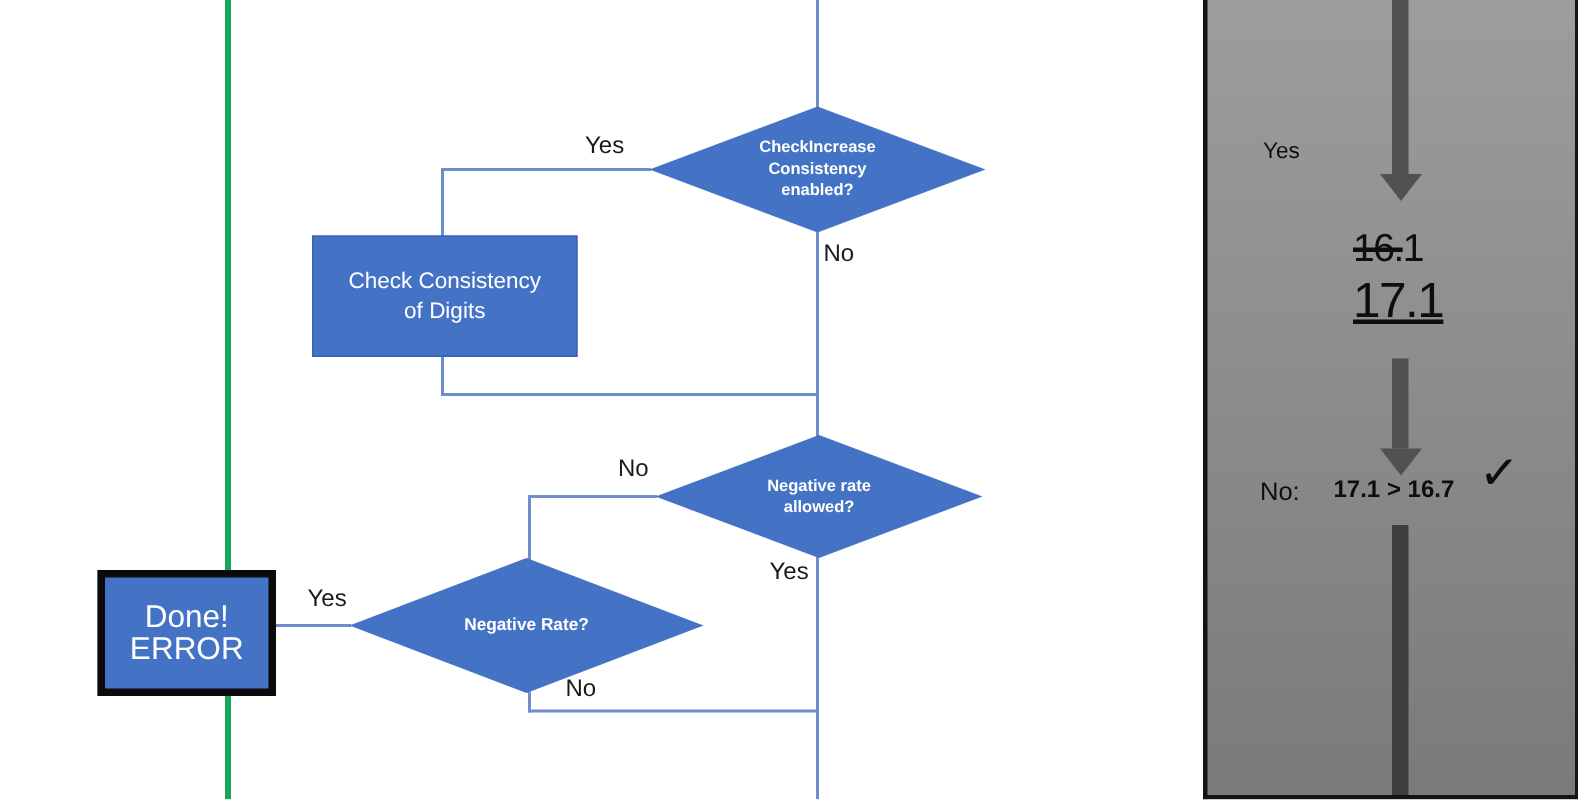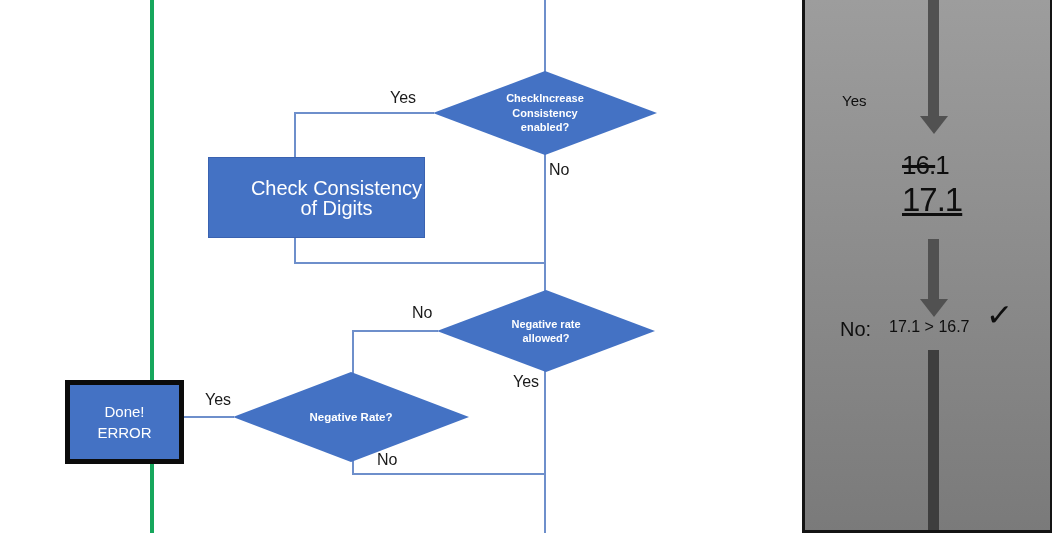--- a/index.html
+++ b/index.html
@@ -17,45 +17,45 @@
   .diamond{
     position:absolute;display:flex;align-items:center;justify-content:center;
     background:#4472C4;color:#fff;text-align:center;z-index:2;
     clip-path:polygon(50% 0,100% 50%,50% 100%,0 50%);
     font-size:11px;line-height:14.5px;font-weight:600;
   }
   
   .proc{
     position:absolute;display:flex;flex-direction:column;align-items:center;justify-content:center;
     background:#4472C4;border:1px solid #3A62B0;color:#fff;text-align:center;z-index:2;
-    font-size:20px;line-height:20px;padding-left:40px;
+    font-size:15px;line-height:20px;
   }
   #done-box{
     position:absolute;display:flex;flex-direction:column;align-items:center;justify-content:center;
     background:#4472C4;border:5px solid #0b0b0b;color:#fff;text-align:center;z-index:3;
-    font-size:15px;line-height:21px;
+    font-size:21px;line-height:21px;
   }
   .edge-label{position:absolute;font-size:16px;color:#1a1a1a;z-index:4;white-space:nowrap;}
   
   #panel{
     position:absolute;left:802px;top:0;width:250px;height:533px;
     background:linear-gradient(#9D9D9D,#7A7A7A);
     box-shadow:inset 3px 0 0 #141414, inset -2px 0 0 #141414, inset 0 -3px 0 #141414;
     z-index:2;color:#0e0e0e;
   }
   .shaft{position:absolute;width:11px;left:126px;background:#515151;}
   .ahead{position:absolute;left:118px;width:0;height:0;
     border-left:14px solid transparent;border-right:14px solid transparent;border-top:18px solid #515151;}
   #panel-yes{position:absolute;left:40px;top:92px;font-size:15px;}
   #panel-annot{position:absolute;left:2px;top:165px;width:88px;text-align:center;font-size:15.5px;line-height:22px;white-space:nowrap;}
   #panel-old{position:absolute;left:100px;top:148px;font-size:26px;line-height:34px;letter-spacing:-1px;}
   #panel-old s{text-decoration-thickness:3px;}
   #panel-new{position:absolute;left:100px;top:183px;font-size:33px;line-height:34px;letter-spacing:-1px;text-decoration:underline;}
-  #panel-result-label{position:absolute;left:38px;top:318px;font-size:20px;}
-  #panel-result-comp{position:absolute;left:87px;top:318px;font-size:16px;}
+  #panel-result-label{position:absolute;left:38px;top:318px;font-size:17px;}
+  #panel-result-comp{position:absolute;left:87px;top:318px;font-size:16px;font-weight:bold;}
   #panel-check{position:absolute;left:184px;top:296px;font-size:32px;font-weight:bold;transform:rotate(3deg);}
 </style>
 </head>
 <body>
 
 <div id="stage">
 
   <div class="conn" style="left:544px;top:0;width:2px;height:533px;"></div>
 
   <div class="conn" style="left:294px;top:112px;width:140px;height:2px;"></div>

